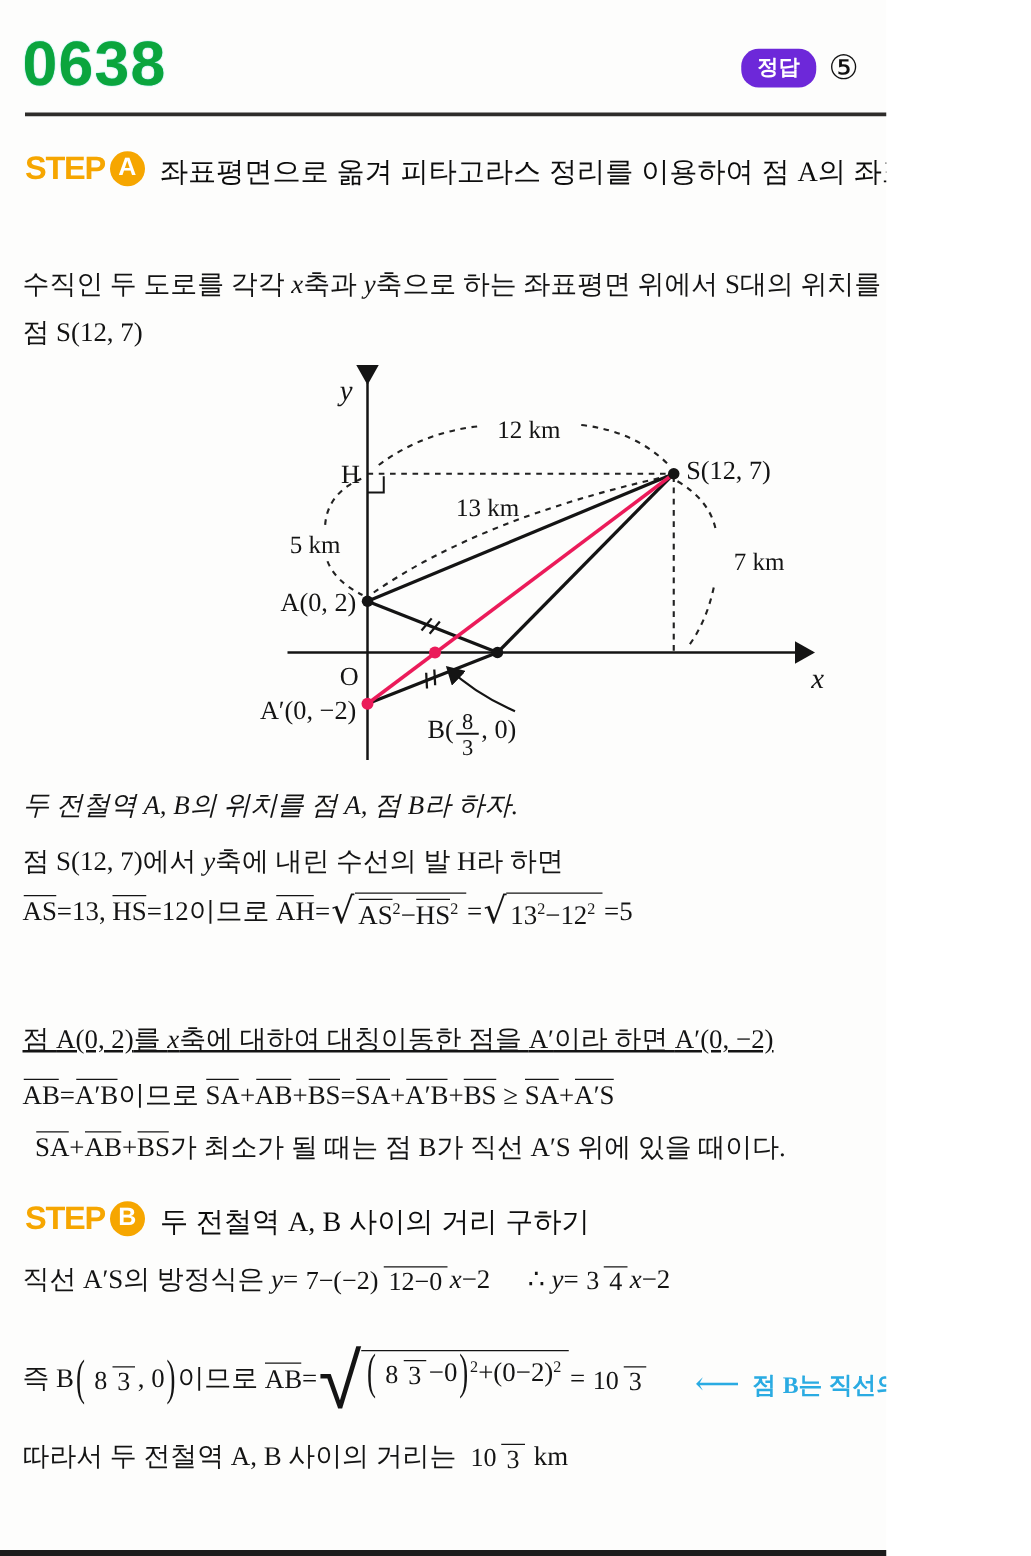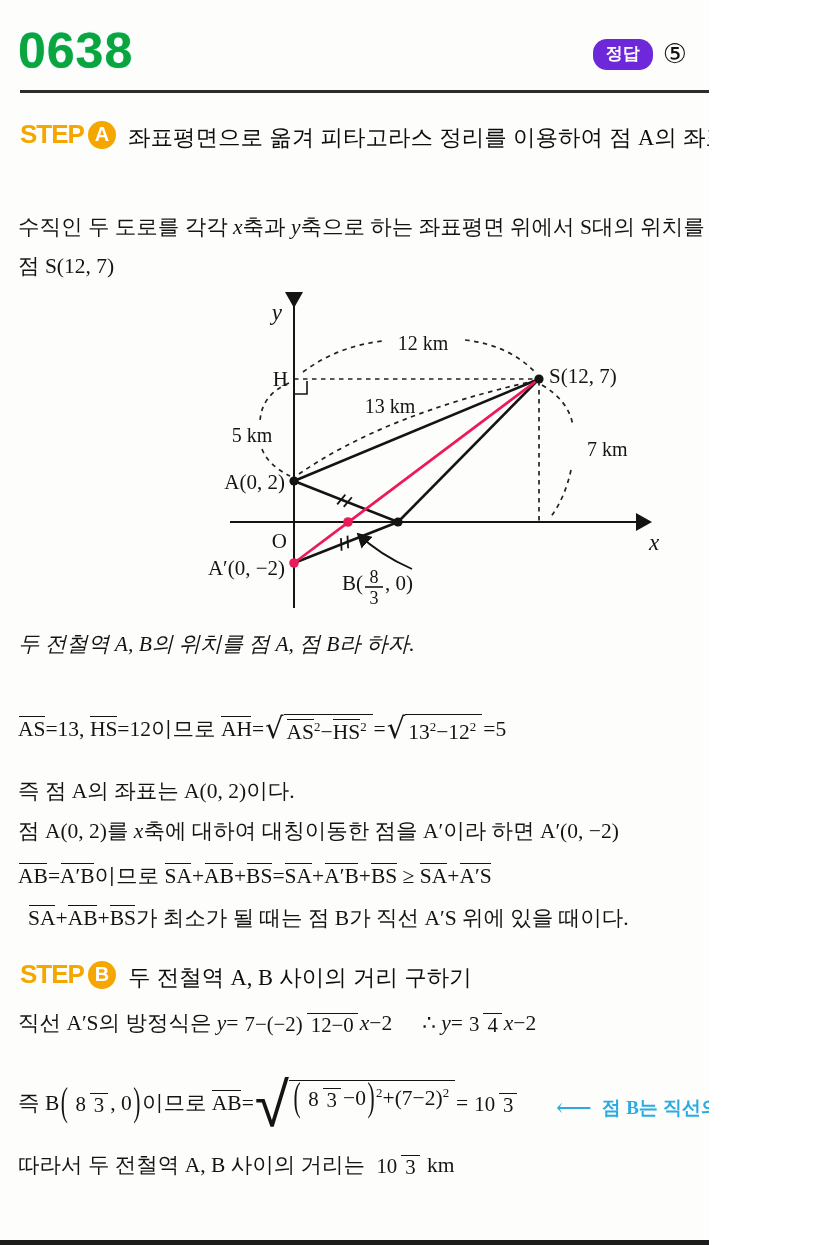--- a/index.html
+++ b/index.html
@@ -147,29 +147,29 @@
         <text x="185" y="308" font-size="21" text-anchor="end">B(</text>
         <text x="196" y="301" font-size="18" text-anchor="middle">8</text>
         <line x1="187" y1="305" x2="205" y2="305" stroke="#141414" stroke-width="1.6"></line>
         <text x="196" y="322" font-size="18" text-anchor="middle">3</text>
         <text x="207" y="308" font-size="21">, 0)</text>
       </g>
     </g>
   </svg>
 
   <div class="abs para" style="top:629px;font-style:italic;"><span>두 전철역 </span><span class="rm">A, B</span><span>의 위치를 점 </span><span class="rm">A</span><span>, 점 </span><span class="rm">B</span><span>라 하자.</span></div>
+  <div class="abs para" style="top:674px;"><span>점 </span><span class="rm">S(12, 7)</span><span>에서 </span><span class="it">y</span><span>축에 내린 수선의 발 </span><span class="rm">H</span><span>라 하면</span></div>
   <div class="abs para" style="top:714px;"><span class="ol">AS</span><span>=13, </span><span class="ol">HS</span><span>=12이므로 </span><span class="ol">AH</span><span>=</span><span class="sqrt">
         <span class="rad">√</span>
         <span class="vinc"><span class="ol">AS</span><span class="sup">2</span><span>−</span><span class="ol">HS</span><span class="sup">2</span></span>
       </span><span>=</span><span class="sqrt">
         <span class="rad">√</span>
         <span class="vinc"><span>13</span><span class="sup">2</span><span>−12</span><span class="sup">2</span></span>
       </span><span>=5</span></div>
-  <div class="abs para" style="top:776px;"><span>즉 점 </span><span class="rm">A</span><span>의 좌표는 </span><span class="rm">A(0, 2)</span><span>이다.</span></div>
-  <div class="abs para" style="top:816px;"><span>점 </span><span class="rm">A(0, 2)</span><span>를 </span><span class="it">x</span><span>축에 대하여 대칭이동한 점을 </span><span class="rm">A′</span><span>이라 하면 </span><span class="rm">A′(0, −2)</span></div>
+  <div class="abs para" style="top:816px;text-decoration:underline;"><span>점 </span><span class="rm">A(0, 2)</span><span>를 </span><span class="it">x</span><span>축에 대하여 대칭이동한 점을 </span><span class="rm">A′</span><span>이라 하면 </span><span class="rm">A′(0, −2)</span></div>
   <div class="abs para" style="top:861px;"><span class="ol">AB</span><span>=</span><span class="ol">A′B</span><span>이므로 </span><span class="ol">SA</span><span>+</span><span class="ol">AB</span><span>+</span><span class="ol">BS</span><span>=</span><span class="ol">SA</span><span>+</span><span class="ol">A′B</span><span>+</span><span class="ol">BS</span><span> ≥ </span><span class="ol">SA</span><span>+</span><span class="ol">A′S</span></div>
   <div class="abs para" style="top:903px;margin-left:10px;"><span class="ol">SA</span><span>+</span><span class="ol">AB</span><span>+</span><span class="ol">BS</span><span>가 최소가 될 때는 점 </span><span class="rm">B</span><span>가 직선 </span><span class="rm">A′S</span><span> 위에 있을 때이다.</span></div>
 
   <div class="abs step-row" style="left:20px;top:958px;width:792px;">
     <span class="step-badge">
       <span class="stepword">STEP</span>
       <span class="stepcirc">B</span>
     </span>
     <span class="step-title"><span>두 전철역 </span><span class="rm">A, B</span><span> 사이의 거리 구하기</span></span>
   </div>
@@ -182,21 +182,21 @@
         <span class="den">4</span>
       </span><span class="it">x</span><span>−2</span></div>
   <div class="abs para" style="top:1080px;"><span>즉 </span><span class="rm">B</span><span class="bigp">(</span><span class="frac">
         <span class="num">8</span>
         <span class="den">3</span>
       </span><span>, 0</span><span class="bigp">)</span><span>이므로 </span><span class="ol">AB</span><span>=</span><span class="sqrt tall">
         <span class="rad">√</span>
         <span class="vinc"><span class="bigp">(</span><span class="frac">
             <span class="num">8</span>
             <span class="den">3</span>
-          </span><span>−0</span><span class="bigp">)</span><span class="sup">2</span><span>+(7−2)</span><span class="sup">2</span></span>
+          </span><span>−0</span><span class="bigp">)</span><span class="sup">2</span><span>+(0−2)</span><span class="sup">2</span></span>
       </span><span>=</span><span class="frac">
         <span class="num">10</span>
         <span class="den">3</span>
       </span></div>
 
   <div class="abs" id="annotation" style="left:556px;top:1095px;">
     <span class="arrow">⟵</span>
     <span class="note"><span>점 </span><span class="rm">B</span><span>는 직선의 </span><span class="it">x</span><span>절편</span></span>
   </div>
 

